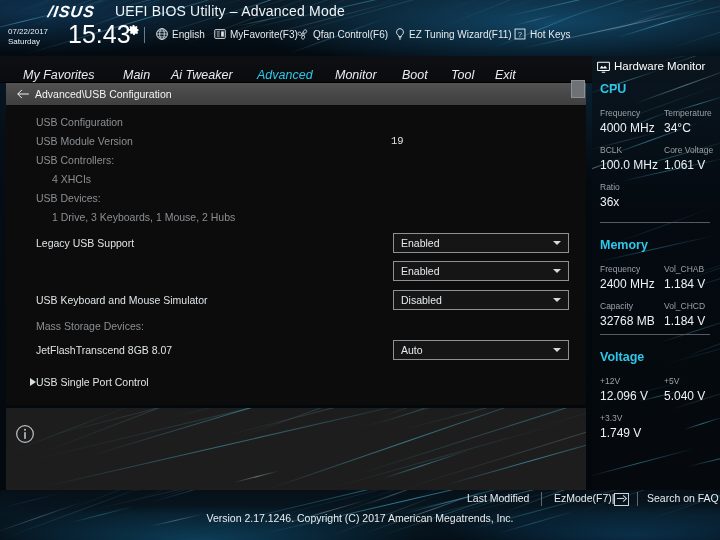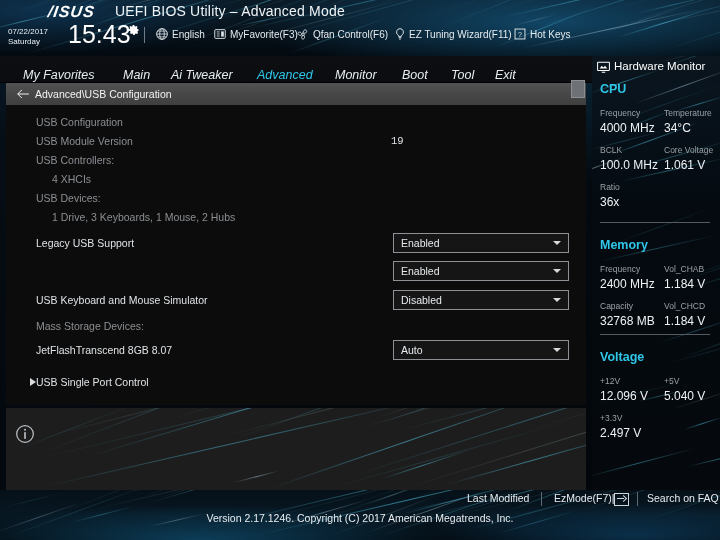--- a/index.html
+++ b/index.html
@@ -433,21 +433,21 @@
         <div class="hw-v" style="left:8px; top:258px">32768 MB</div>
         <div class="hw-k" style="left:72px; top:245px">Vol_CHCD</div>
         <div class="hw-v" style="left:72px; top:258px">1.184 V</div>
         <div class="hw-rule" style="top:278px"></div>
         <div class="hw-sec" style="top:294px">Voltage</div>
         <div class="hw-k" style="left:8px; top:320px">+12V</div>
         <div class="hw-v" style="left:8px; top:333px">12.096 V</div>
         <div class="hw-k" style="left:72px; top:320px">+5V</div>
         <div class="hw-v" style="left:72px; top:333px">5.040 V</div>
         <div class="hw-k" style="left:8px; top:357px">+3.3V</div>
-        <div class="hw-v" style="left:8px; top:370px">2.497 V</div>
+        <div class="hw-v" style="left:8px; top:370px">1.749 V</div>
       </div>
   </div>
 
   <div class="footer">
     <div class="streaks" id="ft-streaks" style="top:0;height:50px;">
         <i class="" style="left:396px;top:33px;width:563px;transform:rotate(-13.8deg);opacity:0.52"></i>
         <i class="t" style="left:131px;top:11px;width:270px;transform:rotate(-20.1deg);opacity:0.26"></i>
         <i class="" style="left:260px;top:44px;width:333px;transform:rotate(-13.1deg);opacity:0.61"></i>
         <i class="" style="left:303px;top:0px;width:390px;transform:rotate(-19.6deg);opacity:0.24"></i>
         <i class="" style="left:498px;top:43px;width:83px;transform:rotate(-16.2deg);opacity:0.30"></i>

